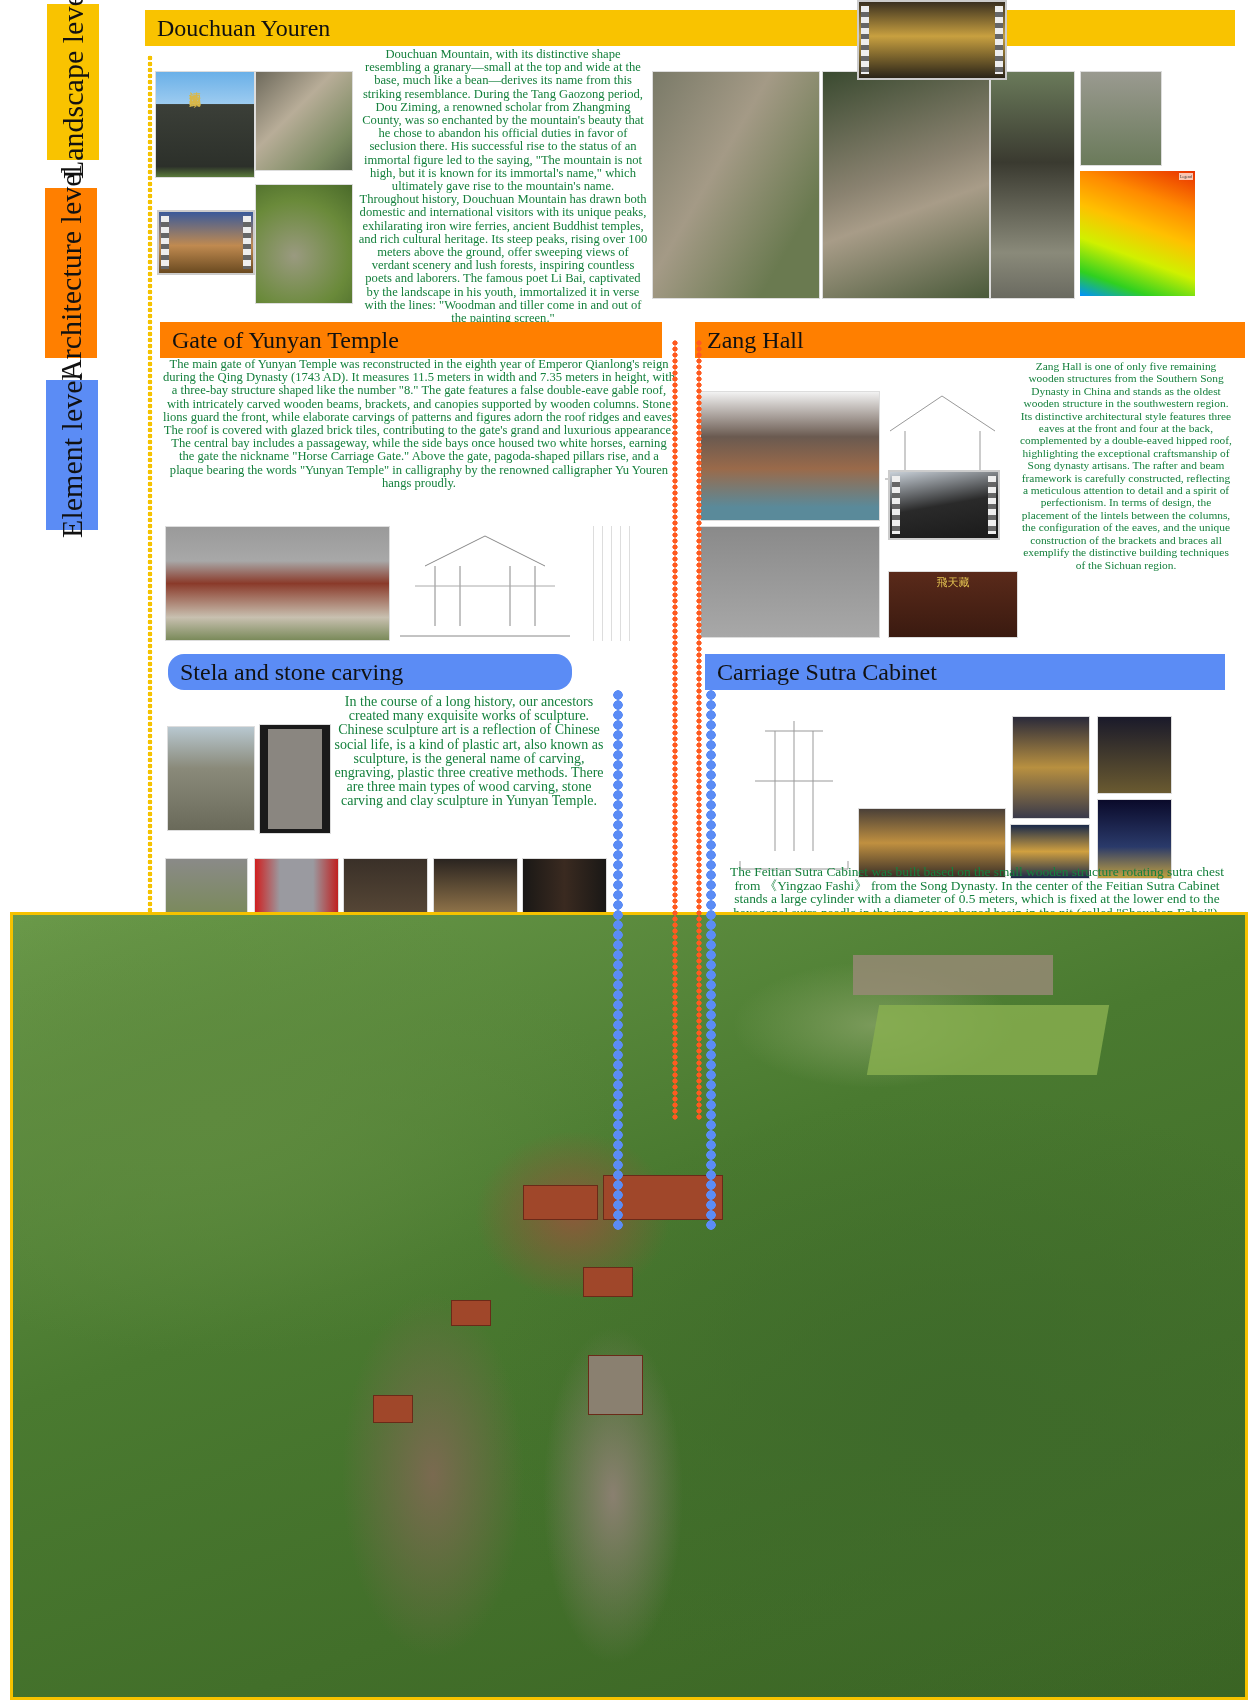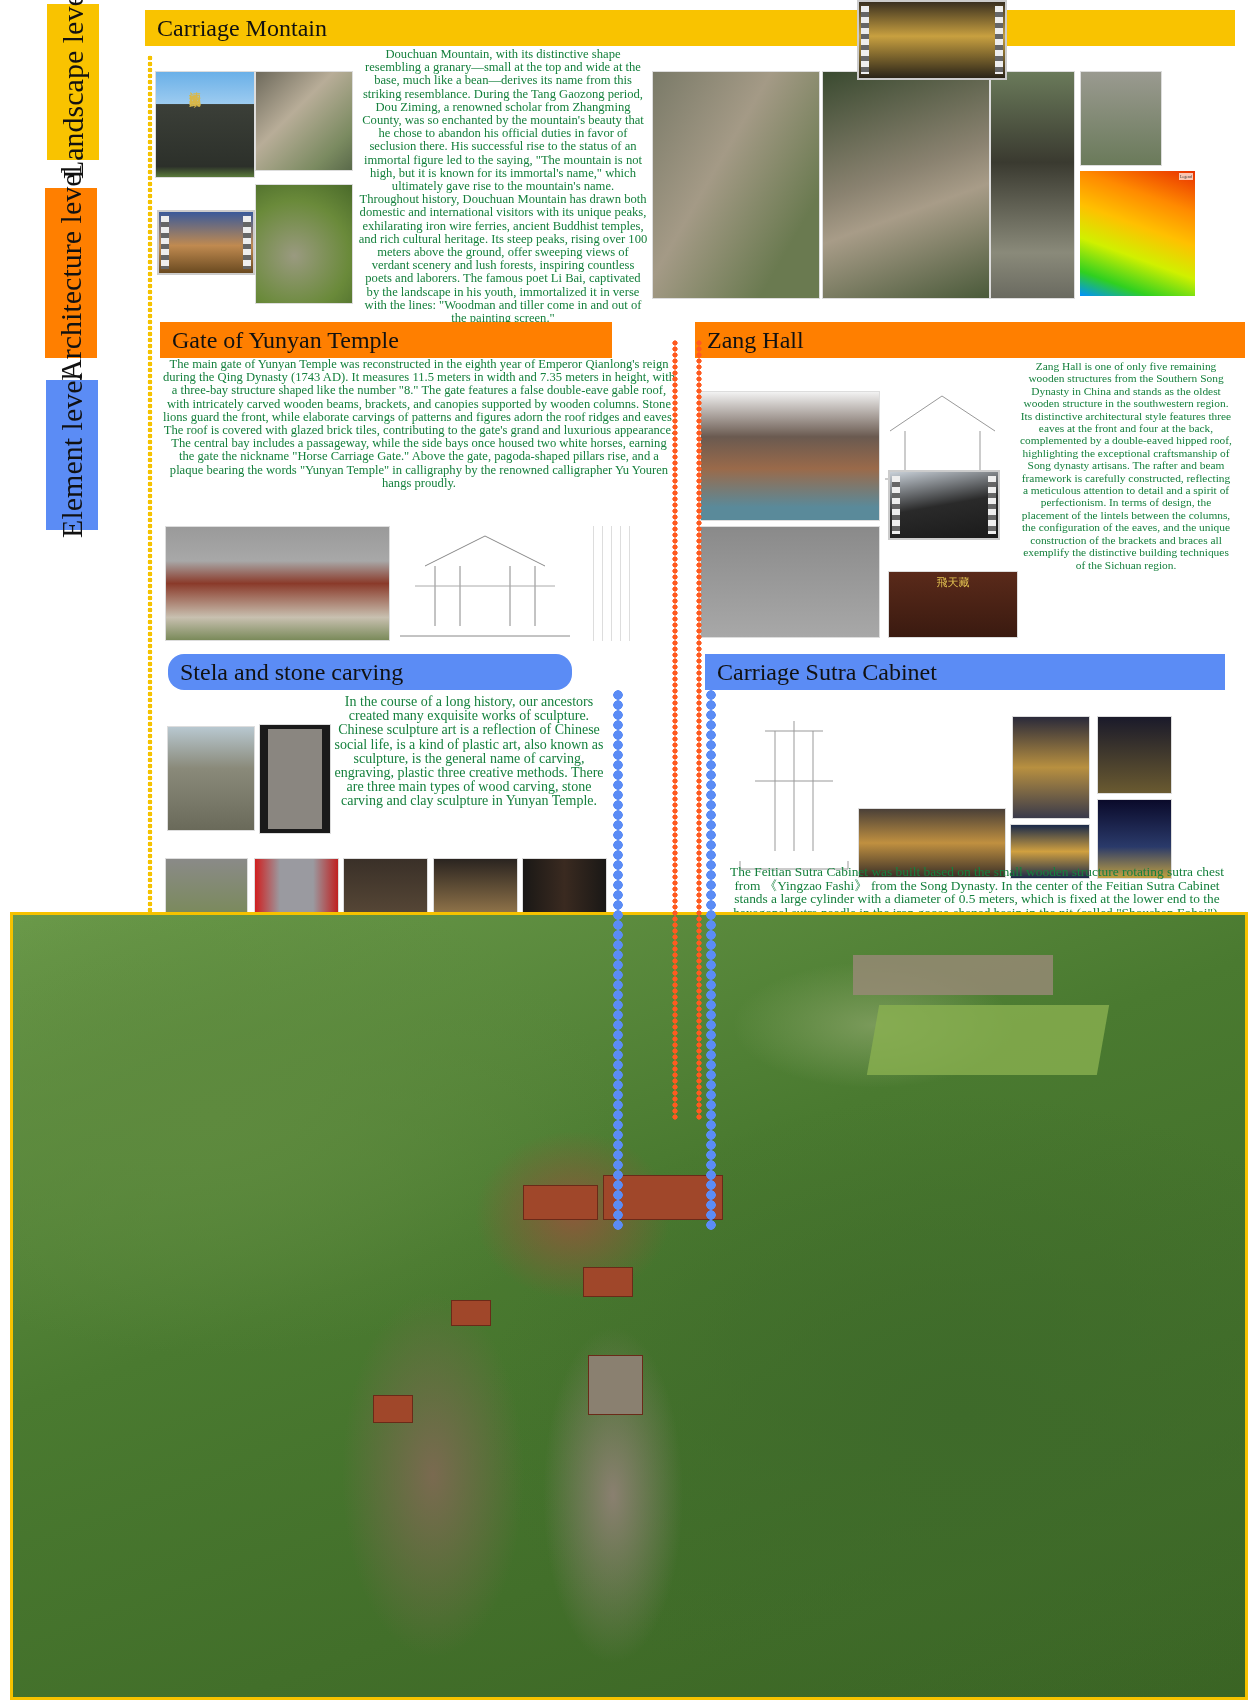--- a/index.html
+++ b/index.html
@@ -37,21 +37,21 @@
 <div class="level-tab" style="left:45px;top:188px;height:170px;background:#ff7f00;">
   <span>Architecture level</span>
 </div>
 <div class="level-tab" style="left:46px;top:380px;height:150px;background:#5b8cf5;">
   <span>Element  level</span>
 </div>
 
 <div class="dots-v dots-y" style="left:147px;top:55px;height:860px;"></div>
 
 <div class="banner" style="left:145px;top:10px;width:1090px;background:#f9c300;">
-  <span>Carriage Montain</span>
+  <span>Douchuan Youren</span>
 </div>
 
 <div class="img" style="left:155px;top:55px;width:100px;height:107px;background:linear-gradient(#6ab0e8 0%, #9ccbf0 30%, #3b3f38 31%, #2c302a 90%, #5a7a3a 100%);">
   <div style="writing-mode:vertical-rl;color:#d9b84a;font-size:12px;position:absolute;left:30px;top:10px;height:90px;">江油 国家地质公园</div>
 </div>
 <div class="img" style="left:255px;top:55px;width:98px;height:100px;background:linear-gradient(135deg,#6e6a5c,#b8ad98 40%,#7a8a60 80%,#5a6a4a);"></div>
 <div class="img" style="left:255px;top:168px;width:98px;height:120px;background:radial-gradient(circle at 40% 60%,#9a9a80,#6a8a3a 60%,#4a6a2a);"></div>
 <div class="film" style="left:157px;top:210px;width:98px;height:65px;background:linear-gradient(#3a5a9a,#c08a50 55%,#6a4a20);"></div>
 
 <div class="txt" style="left:358px;top:48px;width:290px;">
@@ -62,21 +62,21 @@
 <div class="img" style="left:652px;top:55px;width:168px;height:228px;background:linear-gradient(120deg,#7a7a68,#a49a86 40%,#6a7a50 80%);"></div>
 <div class="img" style="left:822px;top:55px;width:168px;height:228px;background:linear-gradient(160deg,#3a4a30,#8a8270 45%,#a89c88 60%,#4a5a3a);"></div>
 <div class="img" style="left:990px;top:55px;width:85px;height:228px;background:linear-gradient(#6a7a5a,#3a3a30 40%,#8a8a7a 80%,#6a6a60);"></div>
 <div class="img" style="left:1080px;top:55px;width:82px;height:95px;background:linear-gradient(#9a9a90,#6a7a5a);"></div>
 <div class="img" style="left:1080px;top:155px;width:115px;height:125px;border:none;background:linear-gradient(200deg,#e83000 0%,#ff8a00 25%,#ffc000 45%,#d0f000 65%,#30d020 85%,#0090ff 100%);">
   <div style="position:absolute;right:2px;top:2px;font-size:4px;line-height:5px;color:#333;background:rgba(255,255,255,0.7);padding:1px;">
     <div>Legend</div>
   </div>
 </div>
 
-<div class="banner" style="left:160px;top:322px;width:452px;background:#ff7f00;">
+<div class="banner" style="left:160px;top:322px;width:502px;background:#ff7f00;">
   <span>Gate of  Yunyan Temple</span>
 </div>
 <div class="txt" style="left:163px;top:358px;width:512px;">The main gate of Yunyan Temple was reconstructed in the eighth year of Emperor Qianlong's reign during the Qing Dynasty (1743 AD). It measures 11.5 meters in width and 7.35 meters in height, with a three-bay structure shaped like the number "8." The gate features a false double-eave gable roof, with intricately carved wooden beams, brackets, and canopies supported by wooden columns. Stone lions guard the front, while elaborate carvings of patterns and figures adorn the roof ridges and eaves. The roof is covered with glazed brick tiles, contributing to the gate's grand and luxurious appearance. The central bay includes a passageway, while the side bays once housed two white horses, earning the gate the nickname "Horse Carriage Gate." Above the gate, pagoda-shaped pillars rise, and a plaque bearing the words "Yunyan Temple" in calligraphy by the renowned calligrapher Yu Youren hangs proudly.</div>
 <div class="img" style="left:165px;top:510px;width:225px;height:115px;background:linear-gradient(#9a9a9a,#a8a8a8 30%,#8a3a2a 50%,#c8c0b0 80%,#7a8a5a);"></div>
 <div class="img" style="left:395px;top:510px;width:180px;height:115px;border:none;background:#fff;">
   <svg width="180" height="115">
     <path d="M30 40 L90 10 L150 40 M40 40 L40 100 M140 40 L140 100 M65 40 L65 100 M115 40 L115 100 M5 110 L175 110" stroke="#888" fill="none" stroke-width="1"></path>
     <path d="M20 60 L160 60" stroke="#aaa"></path>
   </svg>
 </div>

